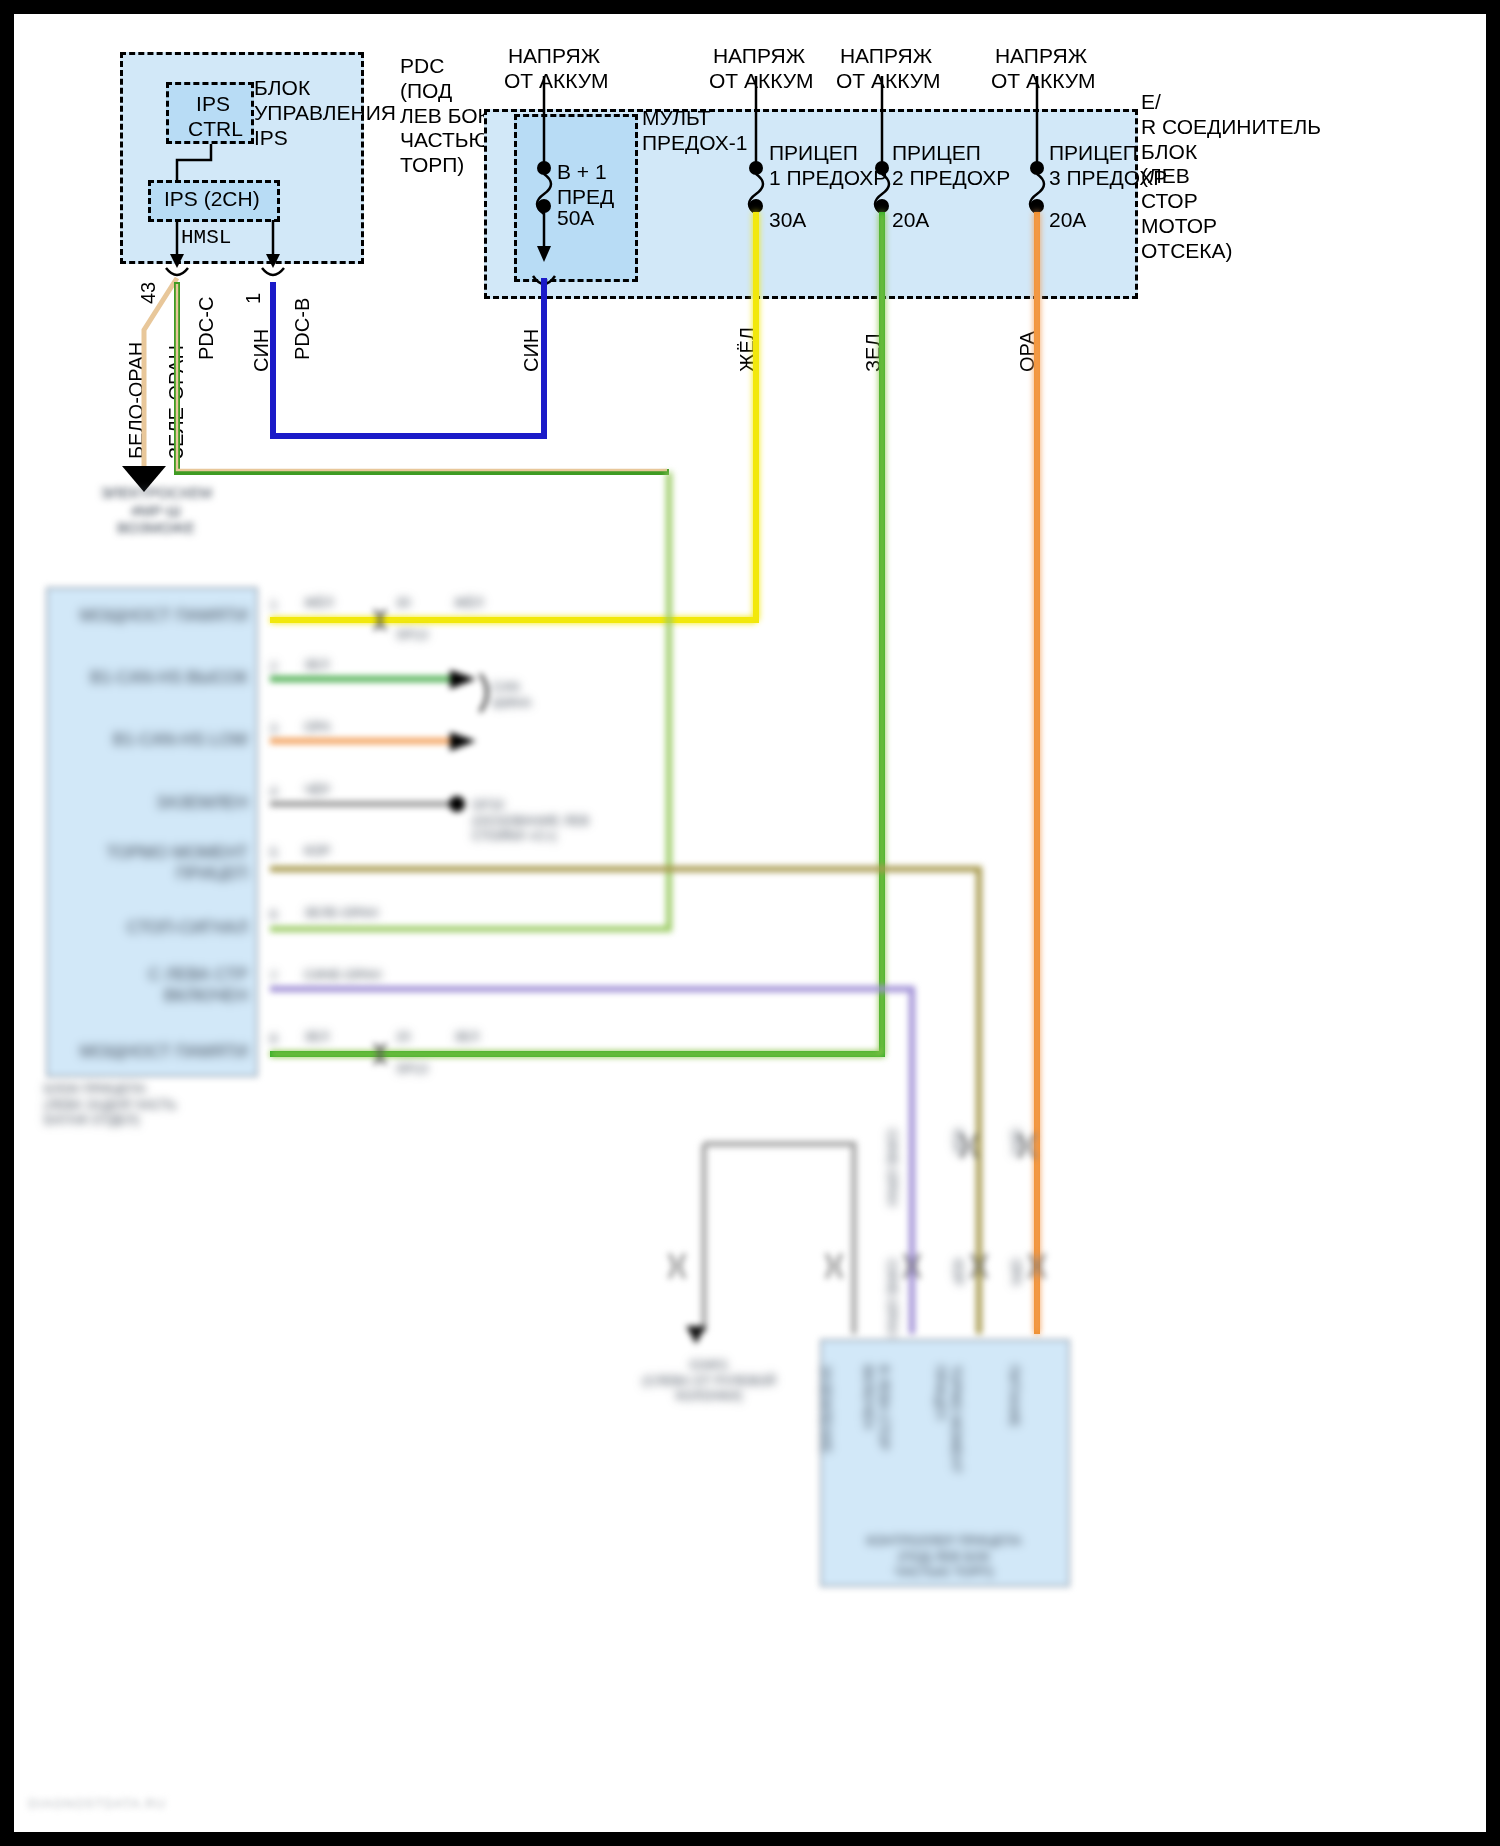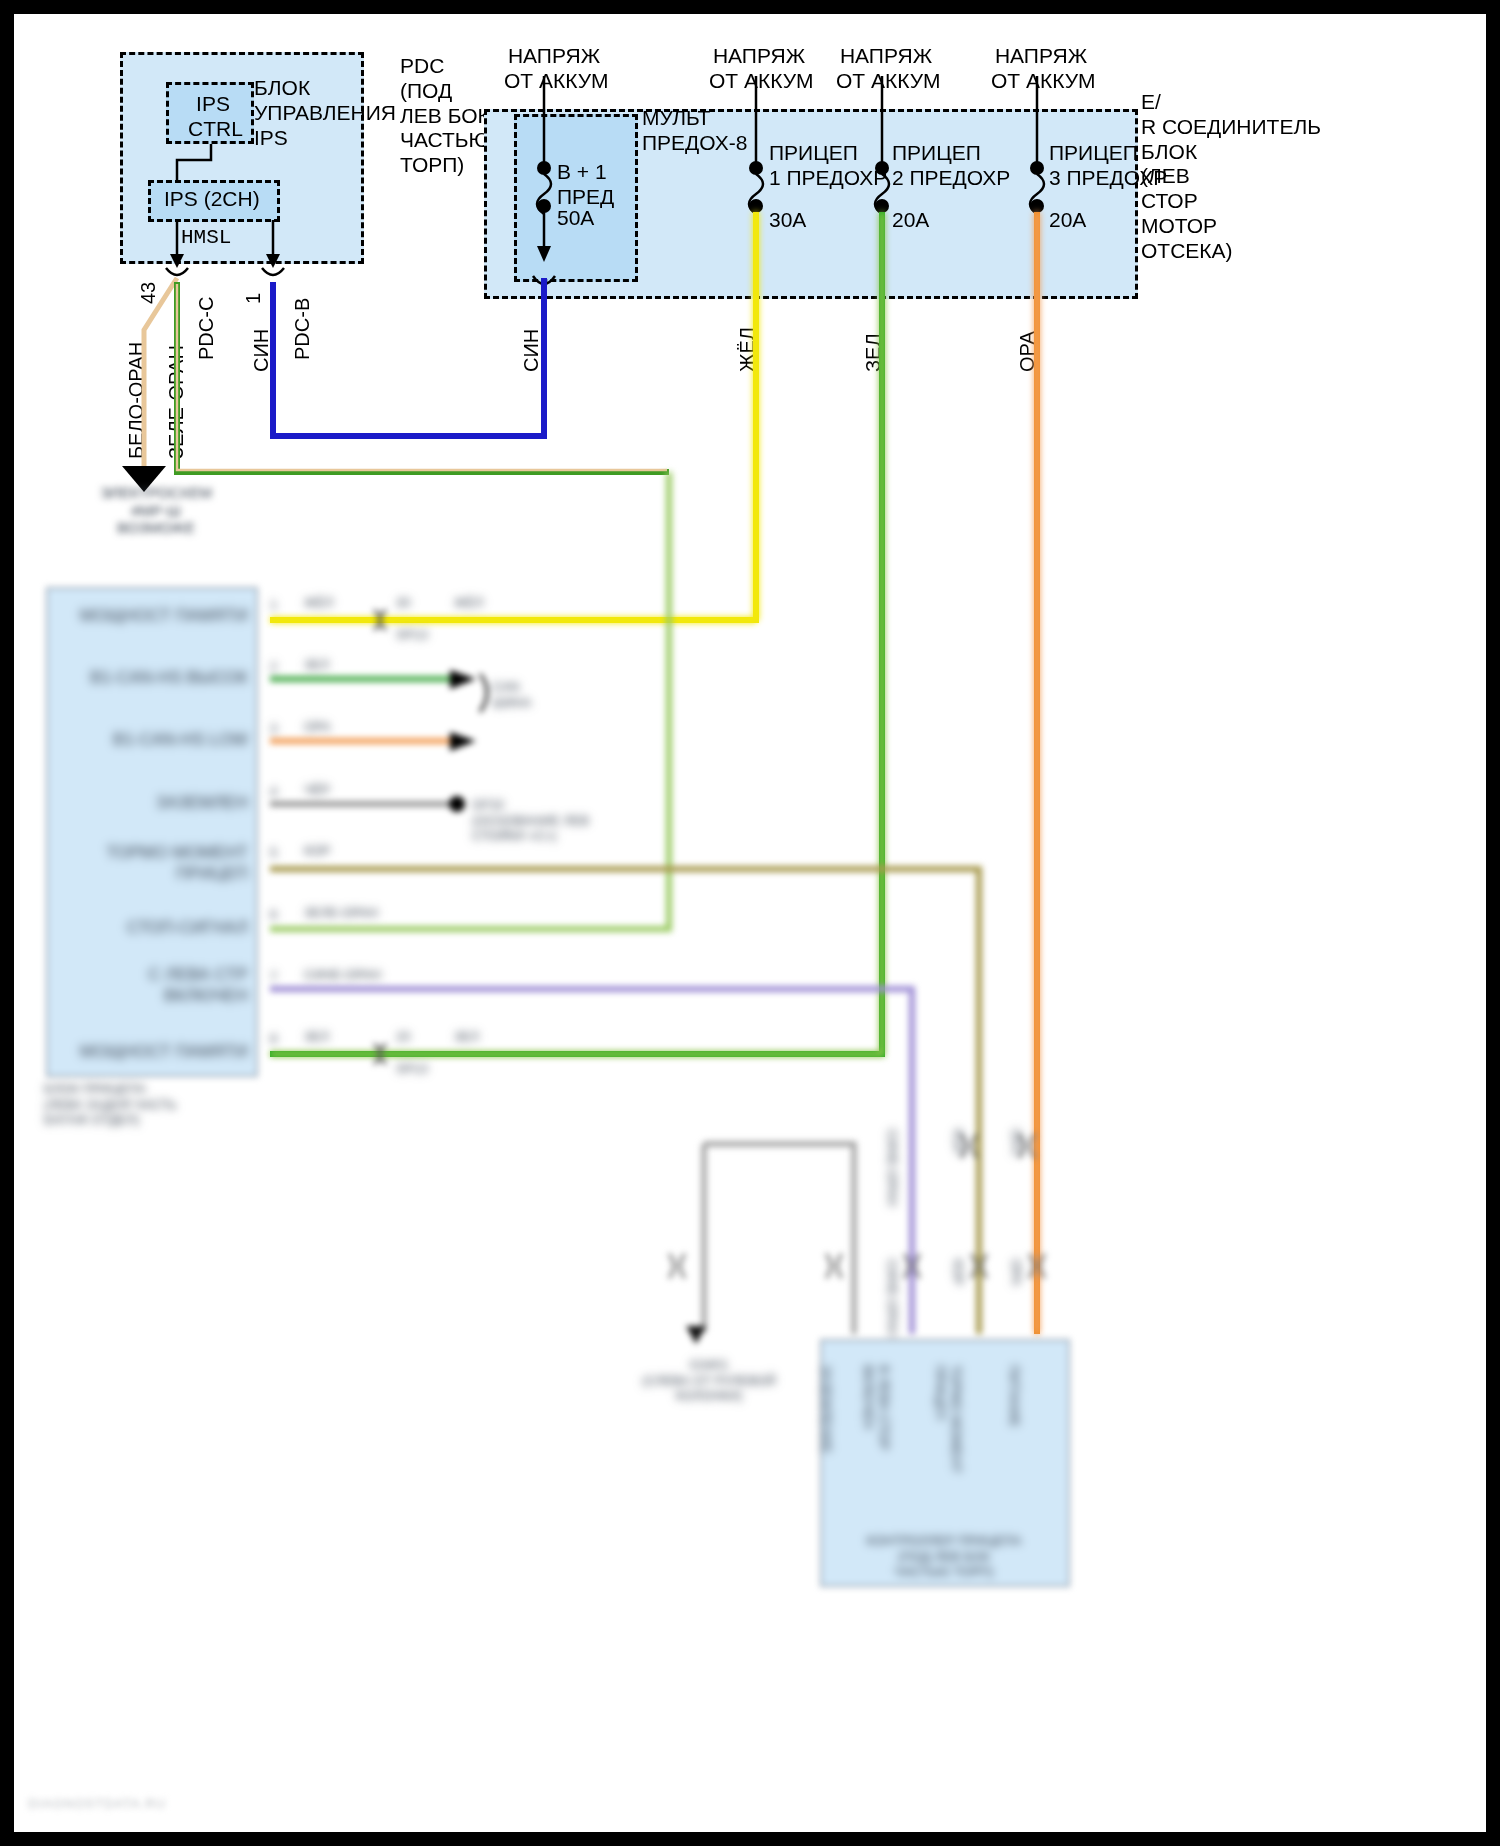--- a/index.html
+++ b/index.html
@@ -78,21 +78,21 @@
 
   <div class="abs vtxt" style="left:111px;top:445px;">БЕЛО-ОРАН</div>
   <div class="abs vtxt" style="left:151px;top:445px;">ЗЕЛЕ-ОРАН</div>
   <div class="abs vtxt" style="left:236px;top:358px;">СИН</div>
 
   <div class="abs dashbox" style="left:470px;top:95px;width:654px;height:190px;"></div>
 
   <div class="abs dashbox-inner" style="left:500px;top:100px;width:124px;height:168px;"></div>
   <div class="abs plainbox" style="left:504px;top:104px;width:116px;height:160px;"></div>
   <div class="abs txt" style="left:628px;top:92px;width:130px;">МУЛЬТ
-ПРЕДОХ-8</div>
+ПРЕДОХ-1</div>
 
   <div class="abs txt" style="left:1127px;top:76px;width:190px;">E/
 R СОЕДИНИТЕЛЬ
 БЛОК
 (ЛЕВ
 СТОР
 МОТОР
 ОТСЕКА)</div>
 
   <div class="abs txt" style="left:490px;top:30px;text-align:center;width:100px;">НАПРЯЖ

